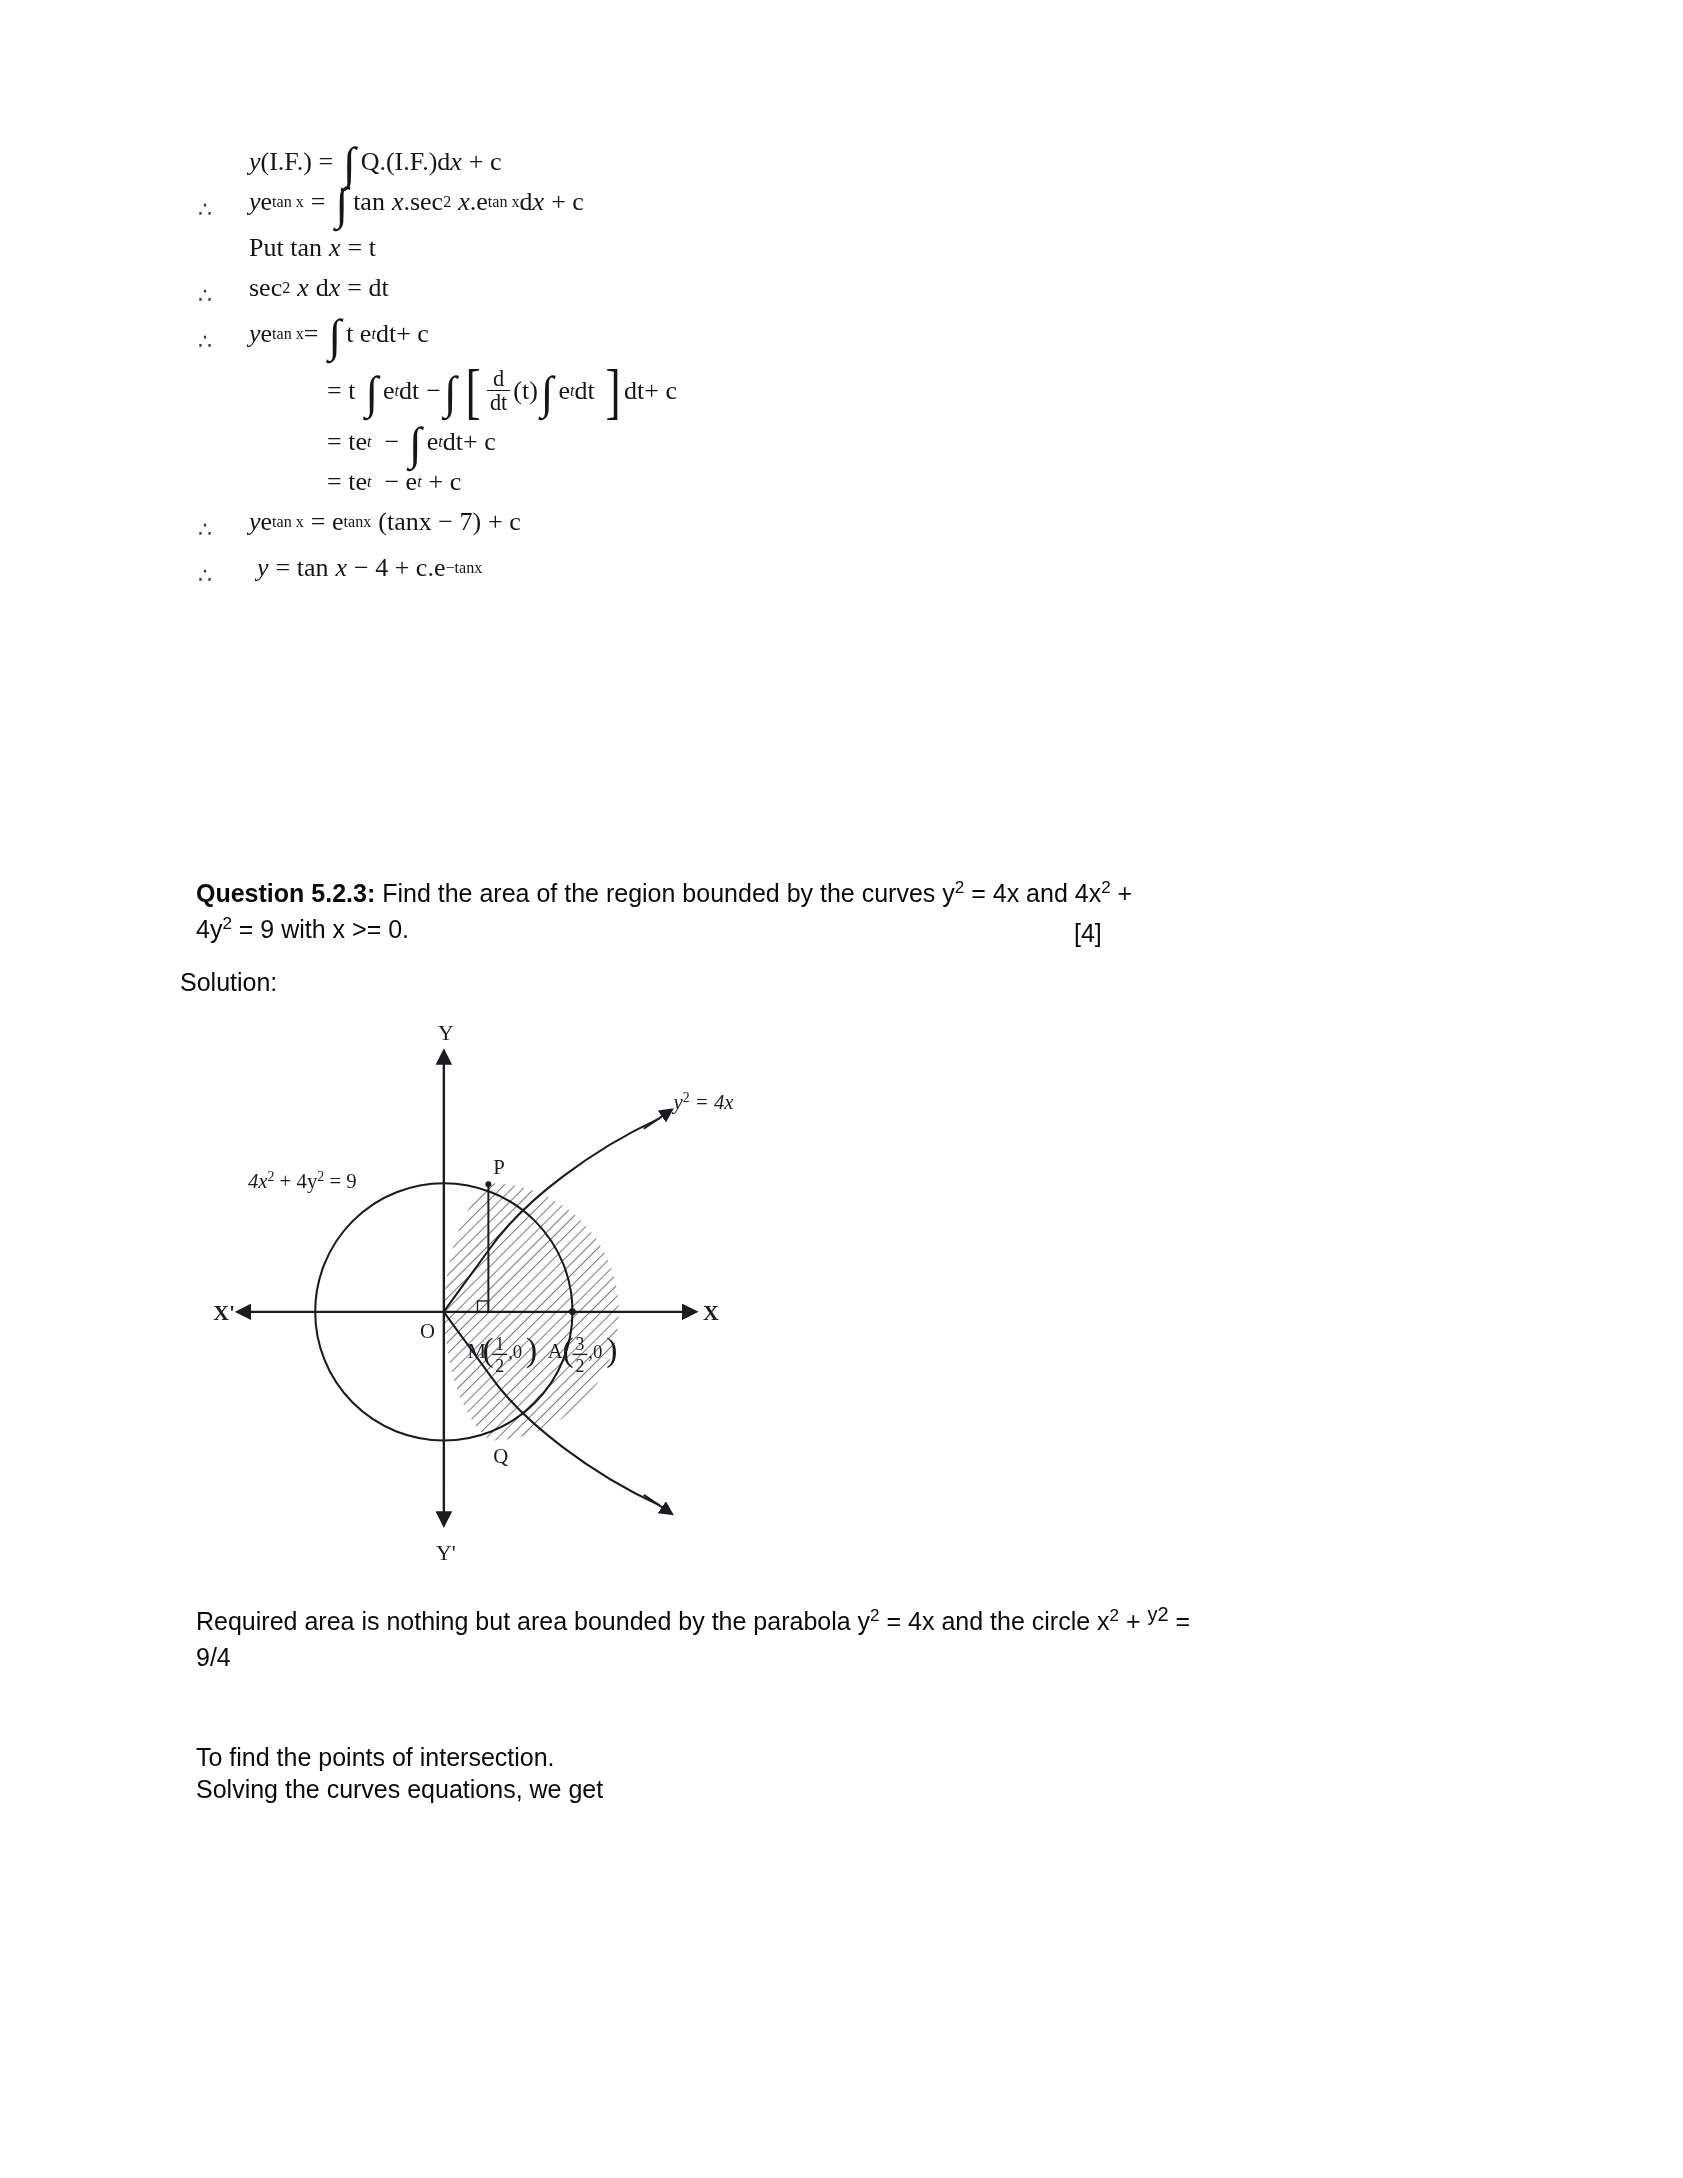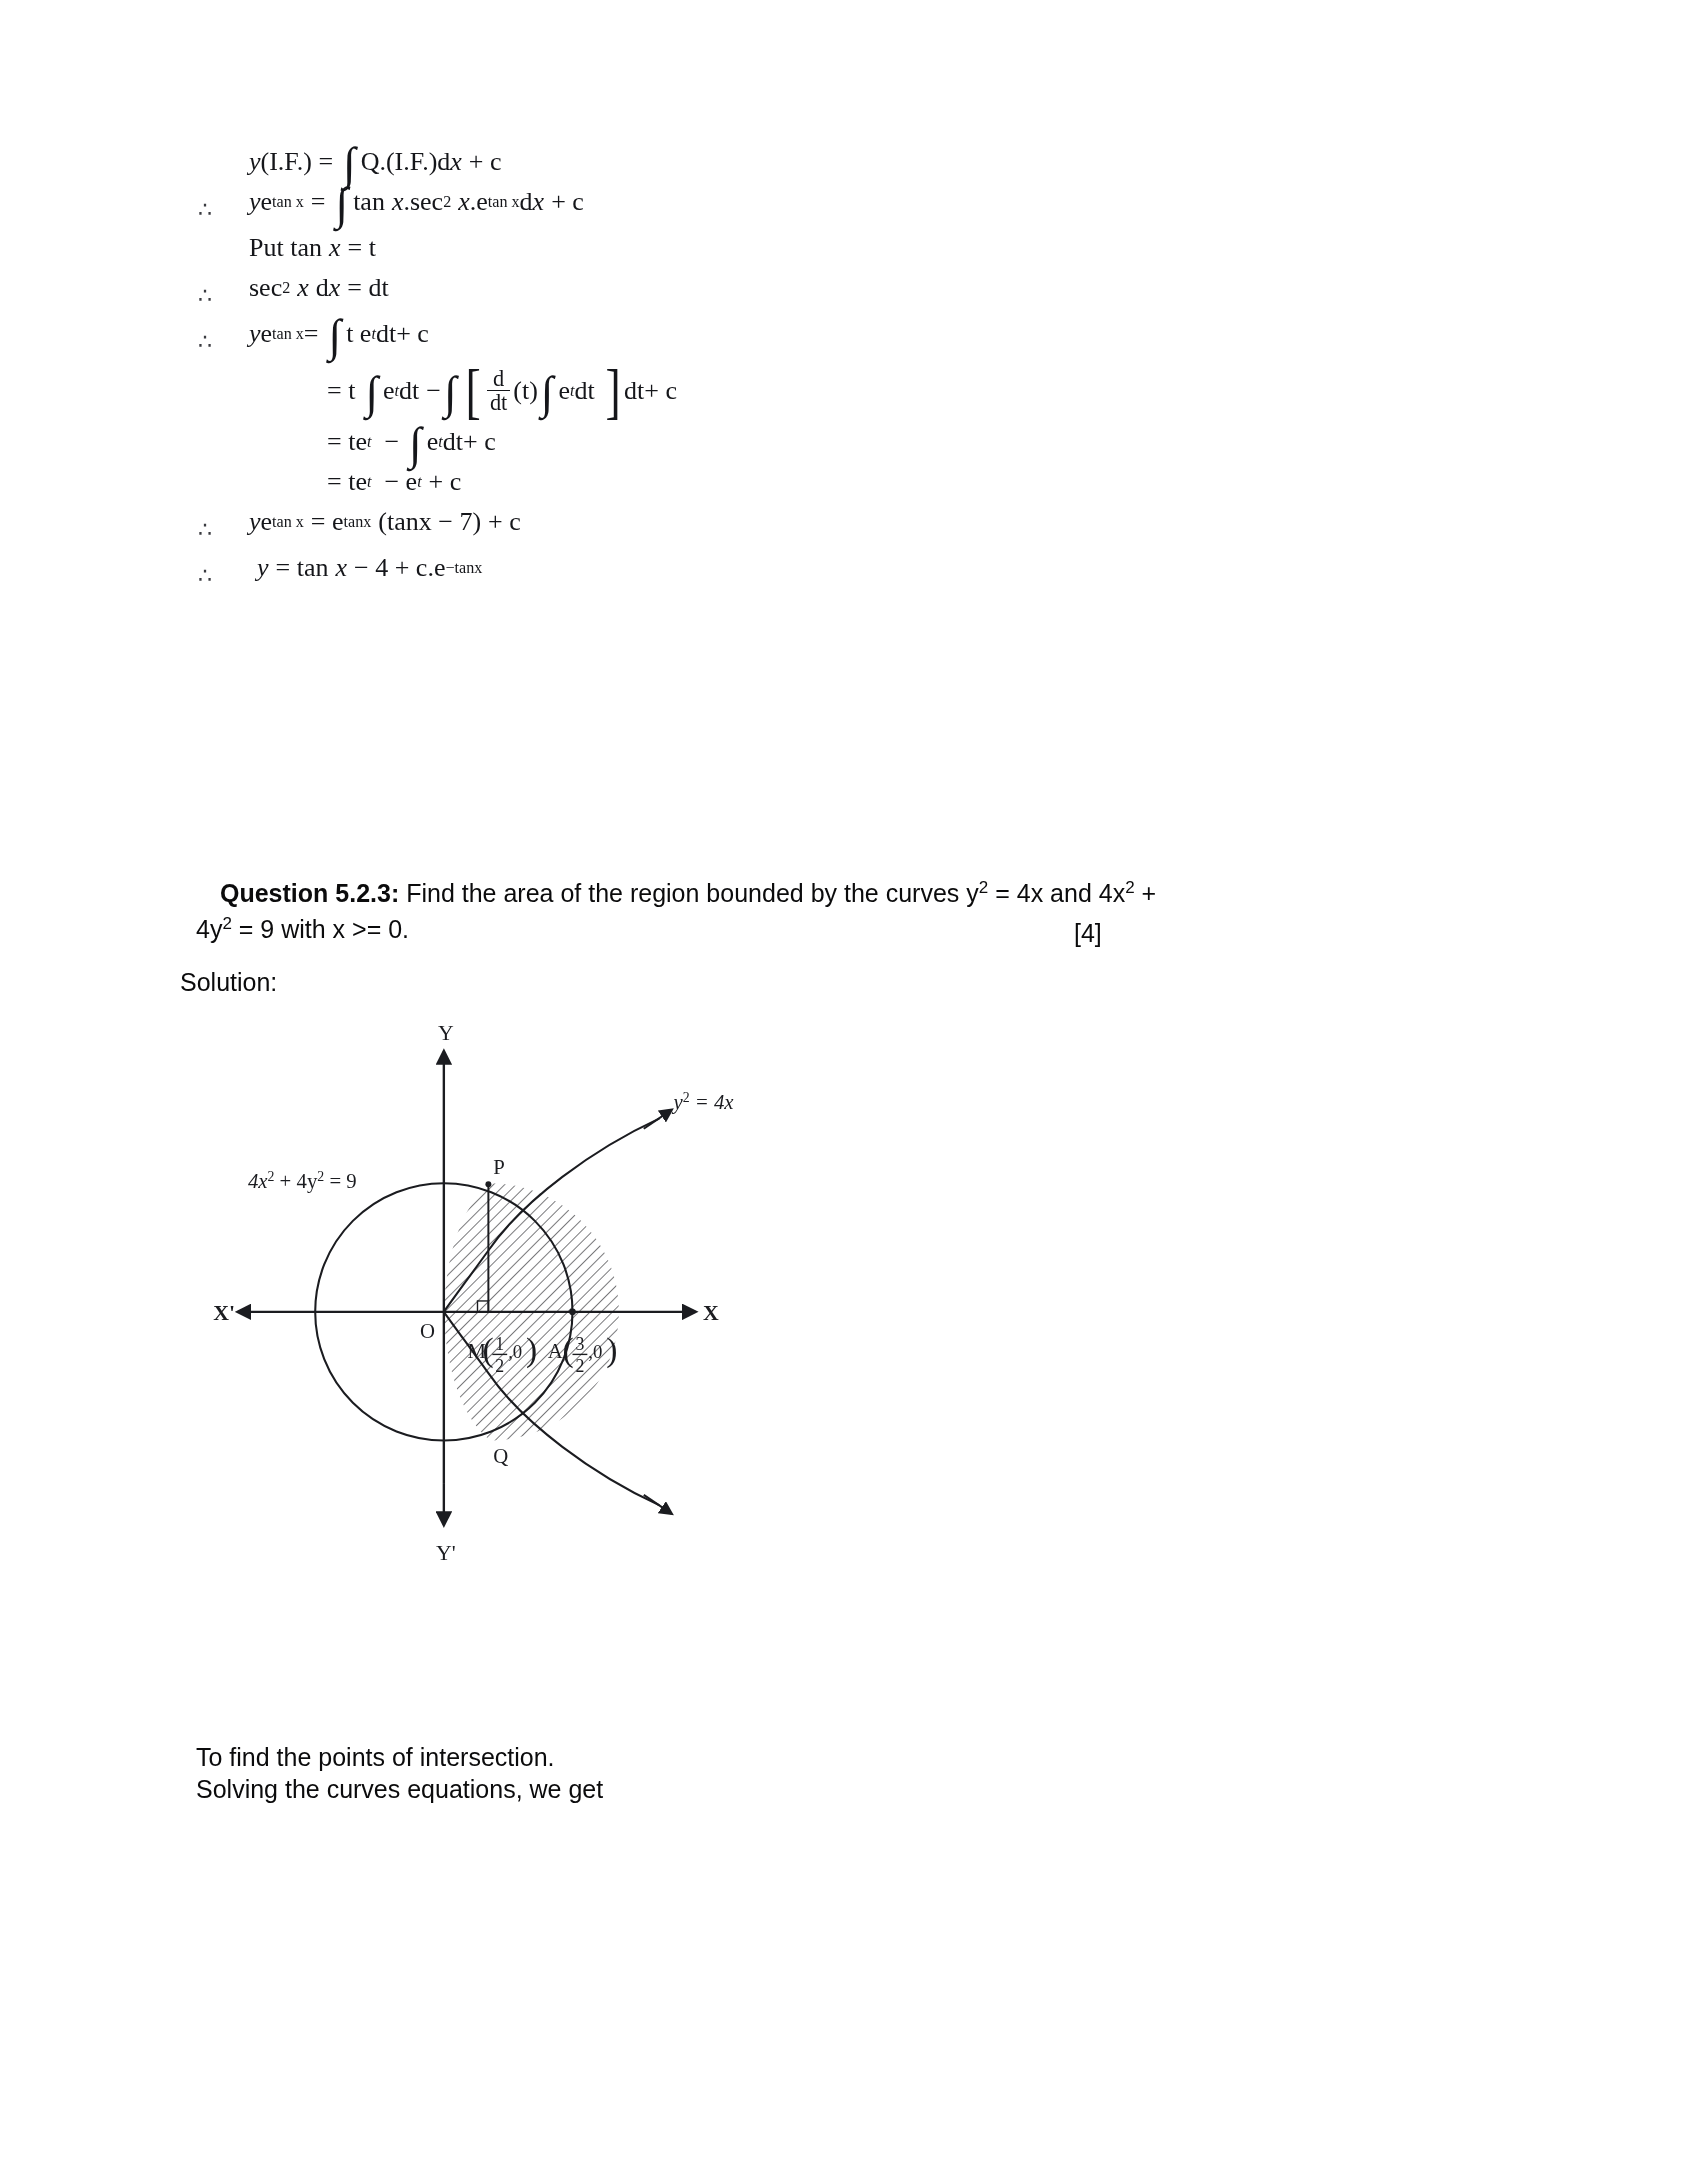--- a/index.html
+++ b/index.html
@@ -100,21 +100,21 @@
   .sp2 { display: inline-block; width: 13px; }
 
   
   .para {
     position: absolute;
     font-family: "Liberation Sans", sans-serif;
     font-size: 25px;
     line-height: 1.42;
     color: #0b0b0c;
   }
-  .bold { font-weight: bold; margin-left: 24px; }
+  .bold { font-weight: bold; }
   .ssup { font-size: 0.68em; vertical-align: super; line-height: 0; }
   .ssml { font-size: 0.8em; vertical-align: super; line-height: 0; }
 
   .q-line { position: absolute; left: 196px; top: 876px; width: 1287px; }
   .q-marks { position: absolute; left: 1074px; top: 916px; }
   .sol-label { position: absolute; left: 180px; top: 965px; font-weight: normal; }
   .after1 { position: absolute; left: 196px; top: 1604px; width: 1307px; }
   .after2 { position: absolute; left: 196px; top: 1740px; }
   .after3 { position: absolute; left: 196px; top: 1772px; }
 
@@ -394,18 +394,22 @@
         <text x="358" y="355" font-family="Liberation Serif, serif" font-size="34" fill="#1b1c20">(</text>
         <text x="371" y="344" font-family="Liberation Serif, serif" font-size="18" fill="#1b1c20">3</text>
         <line x1="368" y1="348" x2="383" y2="348" stroke="#1b1c20" stroke-width="1.4"></line>
         <text x="371" y="366" font-family="Liberation Serif, serif" font-size="18" fill="#1b1c20">2</text>
         <text x="384" y="352" font-family="Liberation Serif, serif" font-size="19" fill="#1b1c20">,0</text>
         <text x="402" y="355" font-family="Liberation Serif, serif" font-size="34" fill="#1b1c20">)</text>
       </g>
     </svg>
   </div>
 
+  <div class="para after1">
+    <span>Required area is nothing but area bounded by the parabola y</span><span class="ssup">2</span><span> = 4x and the circle x</span><span class="ssup">2</span><span> + </span><span class="ssml">y2</span><span> =</span><br>
+    <span>9/4</span>
+  </div>
 
   <div class="para after2">To find the points of intersection.</div>
   <div class="para after3">Solving the curves equations, we get</div>
 
 </div>
 
 
 </body></html>

